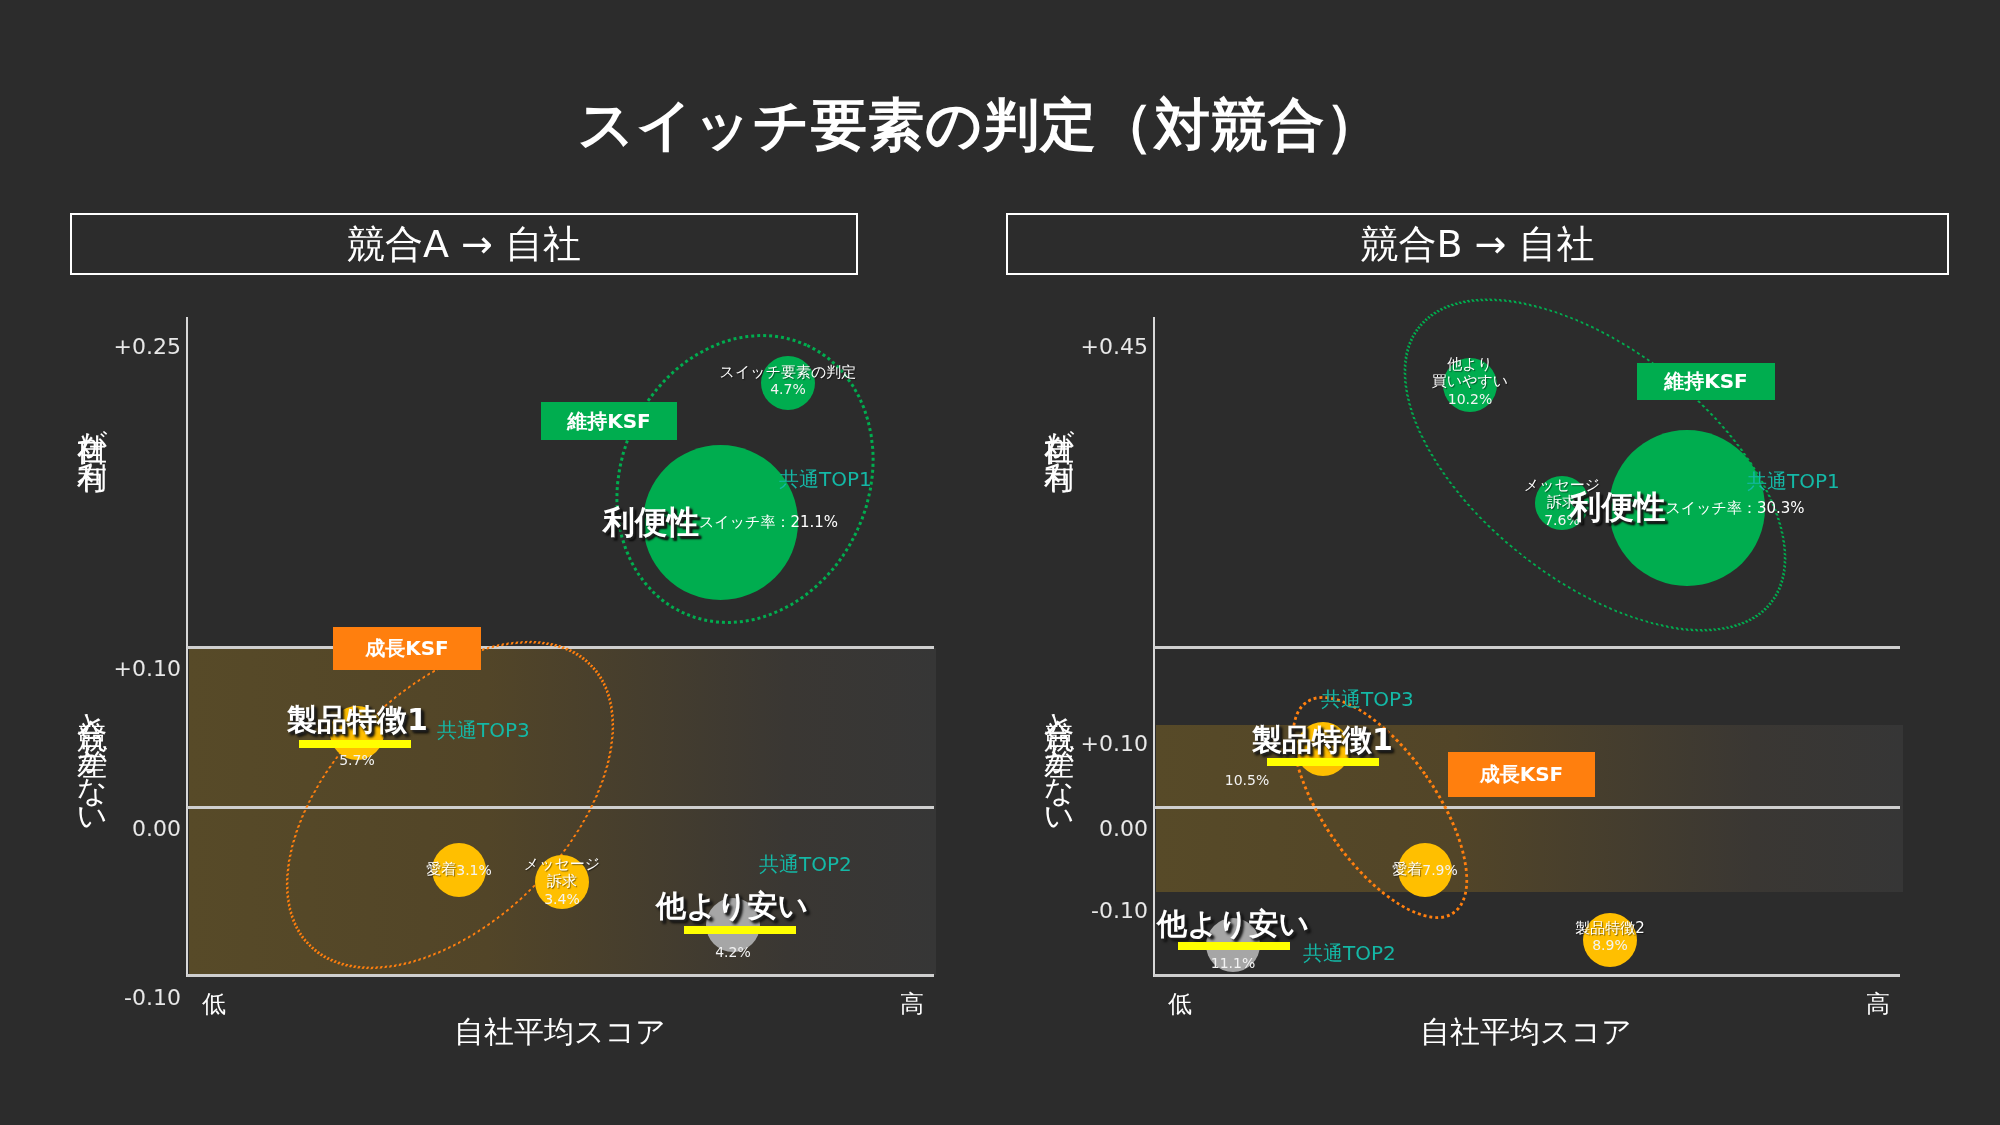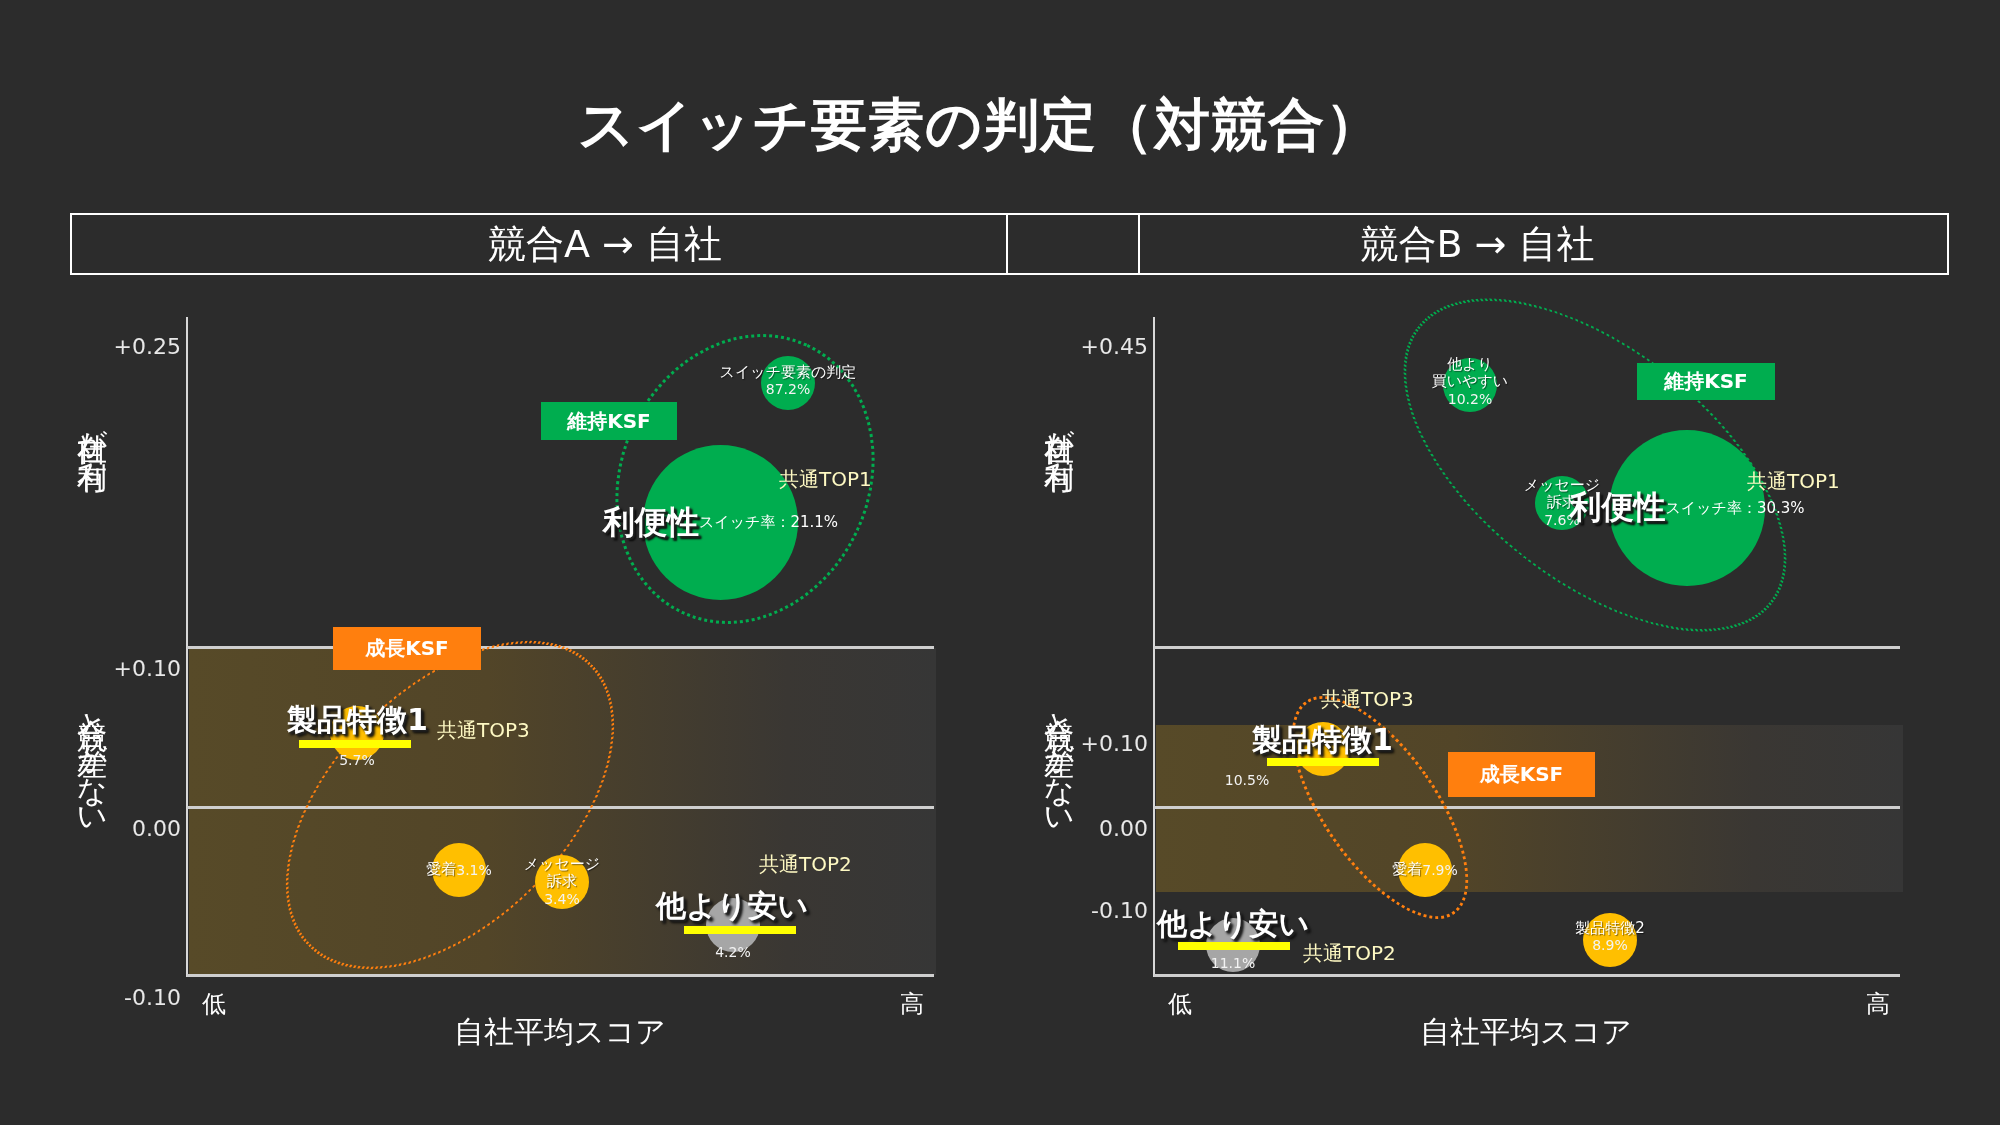--- a/index.html
+++ b/index.html
@@ -20,33 +20,33 @@
   .gold { background:#ffbf00; }
   .gray { background:#a6a6a6; }
   .b-small-name { font-size:15px; color:#fff; white-space:nowrap; line-height:1.15; text-shadow:1px 1px 1px rgba(0,0,0,0.5); }
   .b-small-val { font-size:14px; color:#f3f3f3; line-height:1.15; }
   .big-name { font-size:32px; font-weight:bold; color:#fff; text-shadow:2px 2px 2px #222, 3px 3px 2px #000; white-space:nowrap; }
   .big-sub { font-size:15px; color:#fff; white-space:nowrap; }
   .hl { height:8px; background:#ffff00; }
   .ksf { display:flex; align-items:center; justify-content:center; font-size:20px; font-weight:bold; color:#fff; }
   .ksf-green { background:#00ad4f; }
   .ksf-orange { background:#ff7f0e;margin-left:44px; }
-  .top-tag { font-size:20px; color:#fef9c3; white-space:nowrap; }
+  .top-tag { font-size:20px; color:#14b8a6; white-space:nowrap; }
   .ellipse { border-radius:50%; box-sizing:border-box; }
   .ell-green { border:3px dotted #00ad4f; }
   .ell-orange { border:3px dotted #ff7f0e; }
   .big-label { font-size:30px; font-weight:bold; color:#fff; white-space:nowrap; text-shadow:2px 2px 2px #222, 3px 3px 3px #000; }
 </style>
 </head>
 <body>
 
 <div class="abs page-title">スイッチ要素の判定（対競合）</div>
 
 <div>
-  <div class="abs panel-header" style="left:70px; width:1070px;">競合A → 自社</div>
+  <div class="abs panel-header" style="left:70px; width:788px;">競合A → 自社</div>
 
   <div class="abs ylabel" style="left:77px; top:412px;">自社が有利</div>
   <div class="abs ylabel" style="left:77px; top:697px;">競合と差がない</div>
 
   <div class="abs tick" style="left:101px; top:314px;">+0.25</div>
   <div class="abs tick" style="left:101px; top:636px;">+0.10</div>
   <div class="abs tick" style="left:101px; top:796px;">0.00</div>
   <div class="abs tick" style="left:101px; top:965px;">-0.10</div>
 
   <div class="abs band" style="left:189px; top:648px; width:747px; height:327px;"></div>
@@ -62,21 +62,21 @@
 
   <div class="abs ellipse ell-green" style="left:620px; top:330px; width:250px; height:298px; transform:rotate(25deg);"></div>
   <div class="abs ellipse ell-orange" style="left:250px; top:615px; width:400px; height:380px; transform:rotate(-45deg) scaleY(0.62);"></div>
 
   <div class="abs ksf ksf-green" style="left:541px; top:402px; width:136px; height:38px;">維持KSF</div>
   <div class="abs ksf ksf-orange" style="left:289px; top:627px; width:148px; height:43px;">成長KSF</div>
 
   <div class="abs bubble green" style="left:761px; top:356px; width:54px; height:54px;"></div>
   <div class="abs" style="left:718px; top:364px; width:140px; text-align:center;">
     <div class="b-small-name">スイッチ要素の判定</div>
-    <div class="b-small-val">87.2%</div>
+    <div class="b-small-val">4.7%</div>
   </div>
 
   <div class="abs bubble green" style="left:643px; top:445px; width:155px; height:155px;">
     <div class="big-name">利便性</div>
     <div class="hl" style="width:86px; margin:2px 0 4px;"></div>
     <div class="big-sub">スイッチ率：21.1%</div>
   </div>
   <div class="abs top-tag" style="left:779px; top:466px;">共通TOP1</div>
 
   <div class="abs bubble gold" style="left:330px; top:706px; width:54px; height:54px;"></div>

